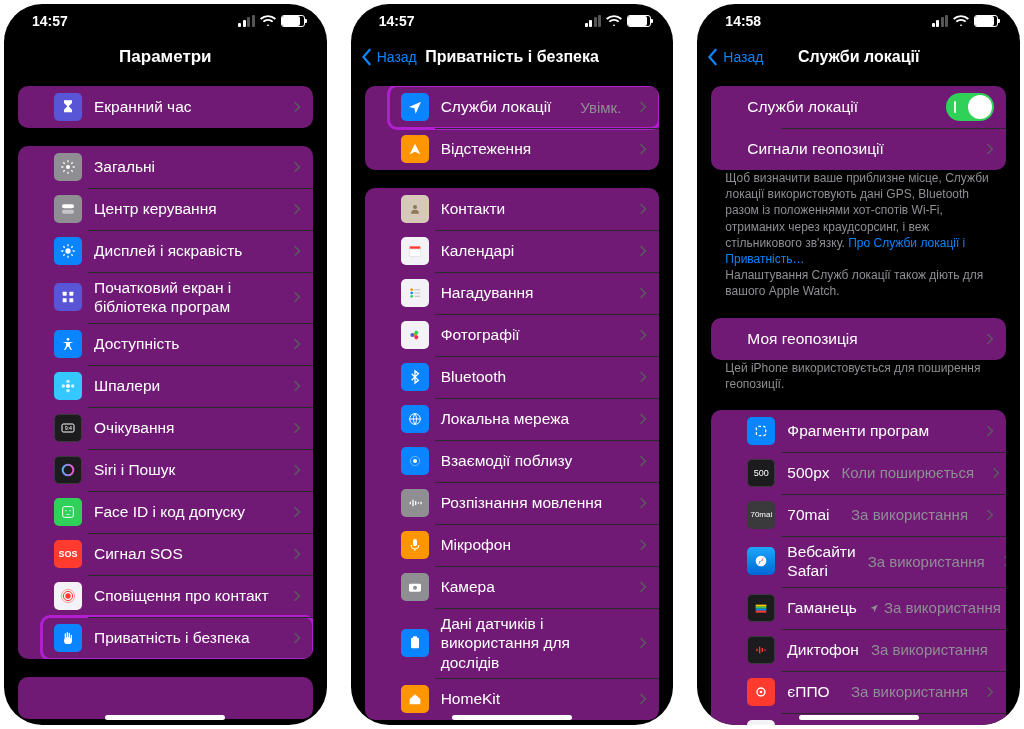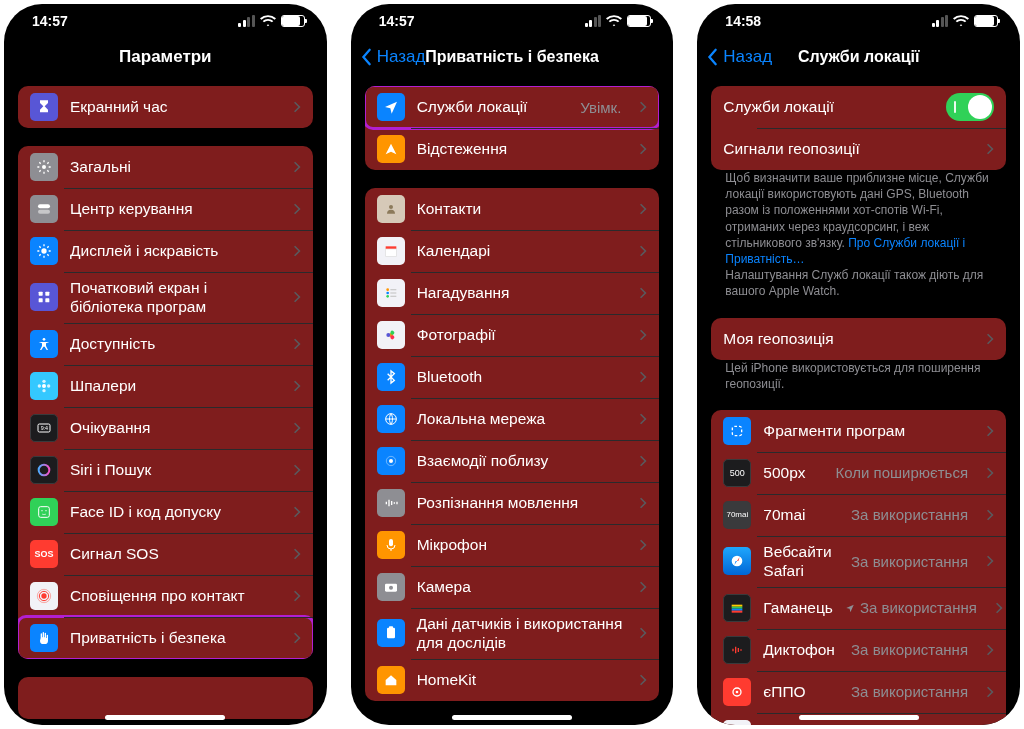--- a/index.html
+++ b/index.html
@@ -41,31 +41,32 @@
     justify-content: center;
     position: relative;
     padding: 0 14px;
     font-size: 16px;
     font-weight: 600;
   }
   .navbar.lg { font-size: 17px; }
   .back {
     position: absolute; left: 10px; top: 0; bottom: 0;
     display: flex; align-items: center; gap: 4px;
-    color: #0a84ff; font-size: 17px; font-weight: 400;
+    color: #0a84ff; font-size: 14px; font-weight: 400;
   }
   .back svg{width:12px;height:18px;}
   
   .scroll { flex: 1; overflow: hidden; padding: 0 14px 6px 14px; }
   
   .group {
     margin-top: 18px;
-    background: #7f1d1d;
+    background: #701a75;
     border-radius: 10px;
     overflow: hidden;
+    padding-left: 24px;
   }
   .group.first { margin-top: 10px; }
   .row {
     display: flex;
     align-items: center;
     min-height: 42px;
     padding: 6px 12px 6px 12px;
     position: relative;
     gap: 12px;
   }

